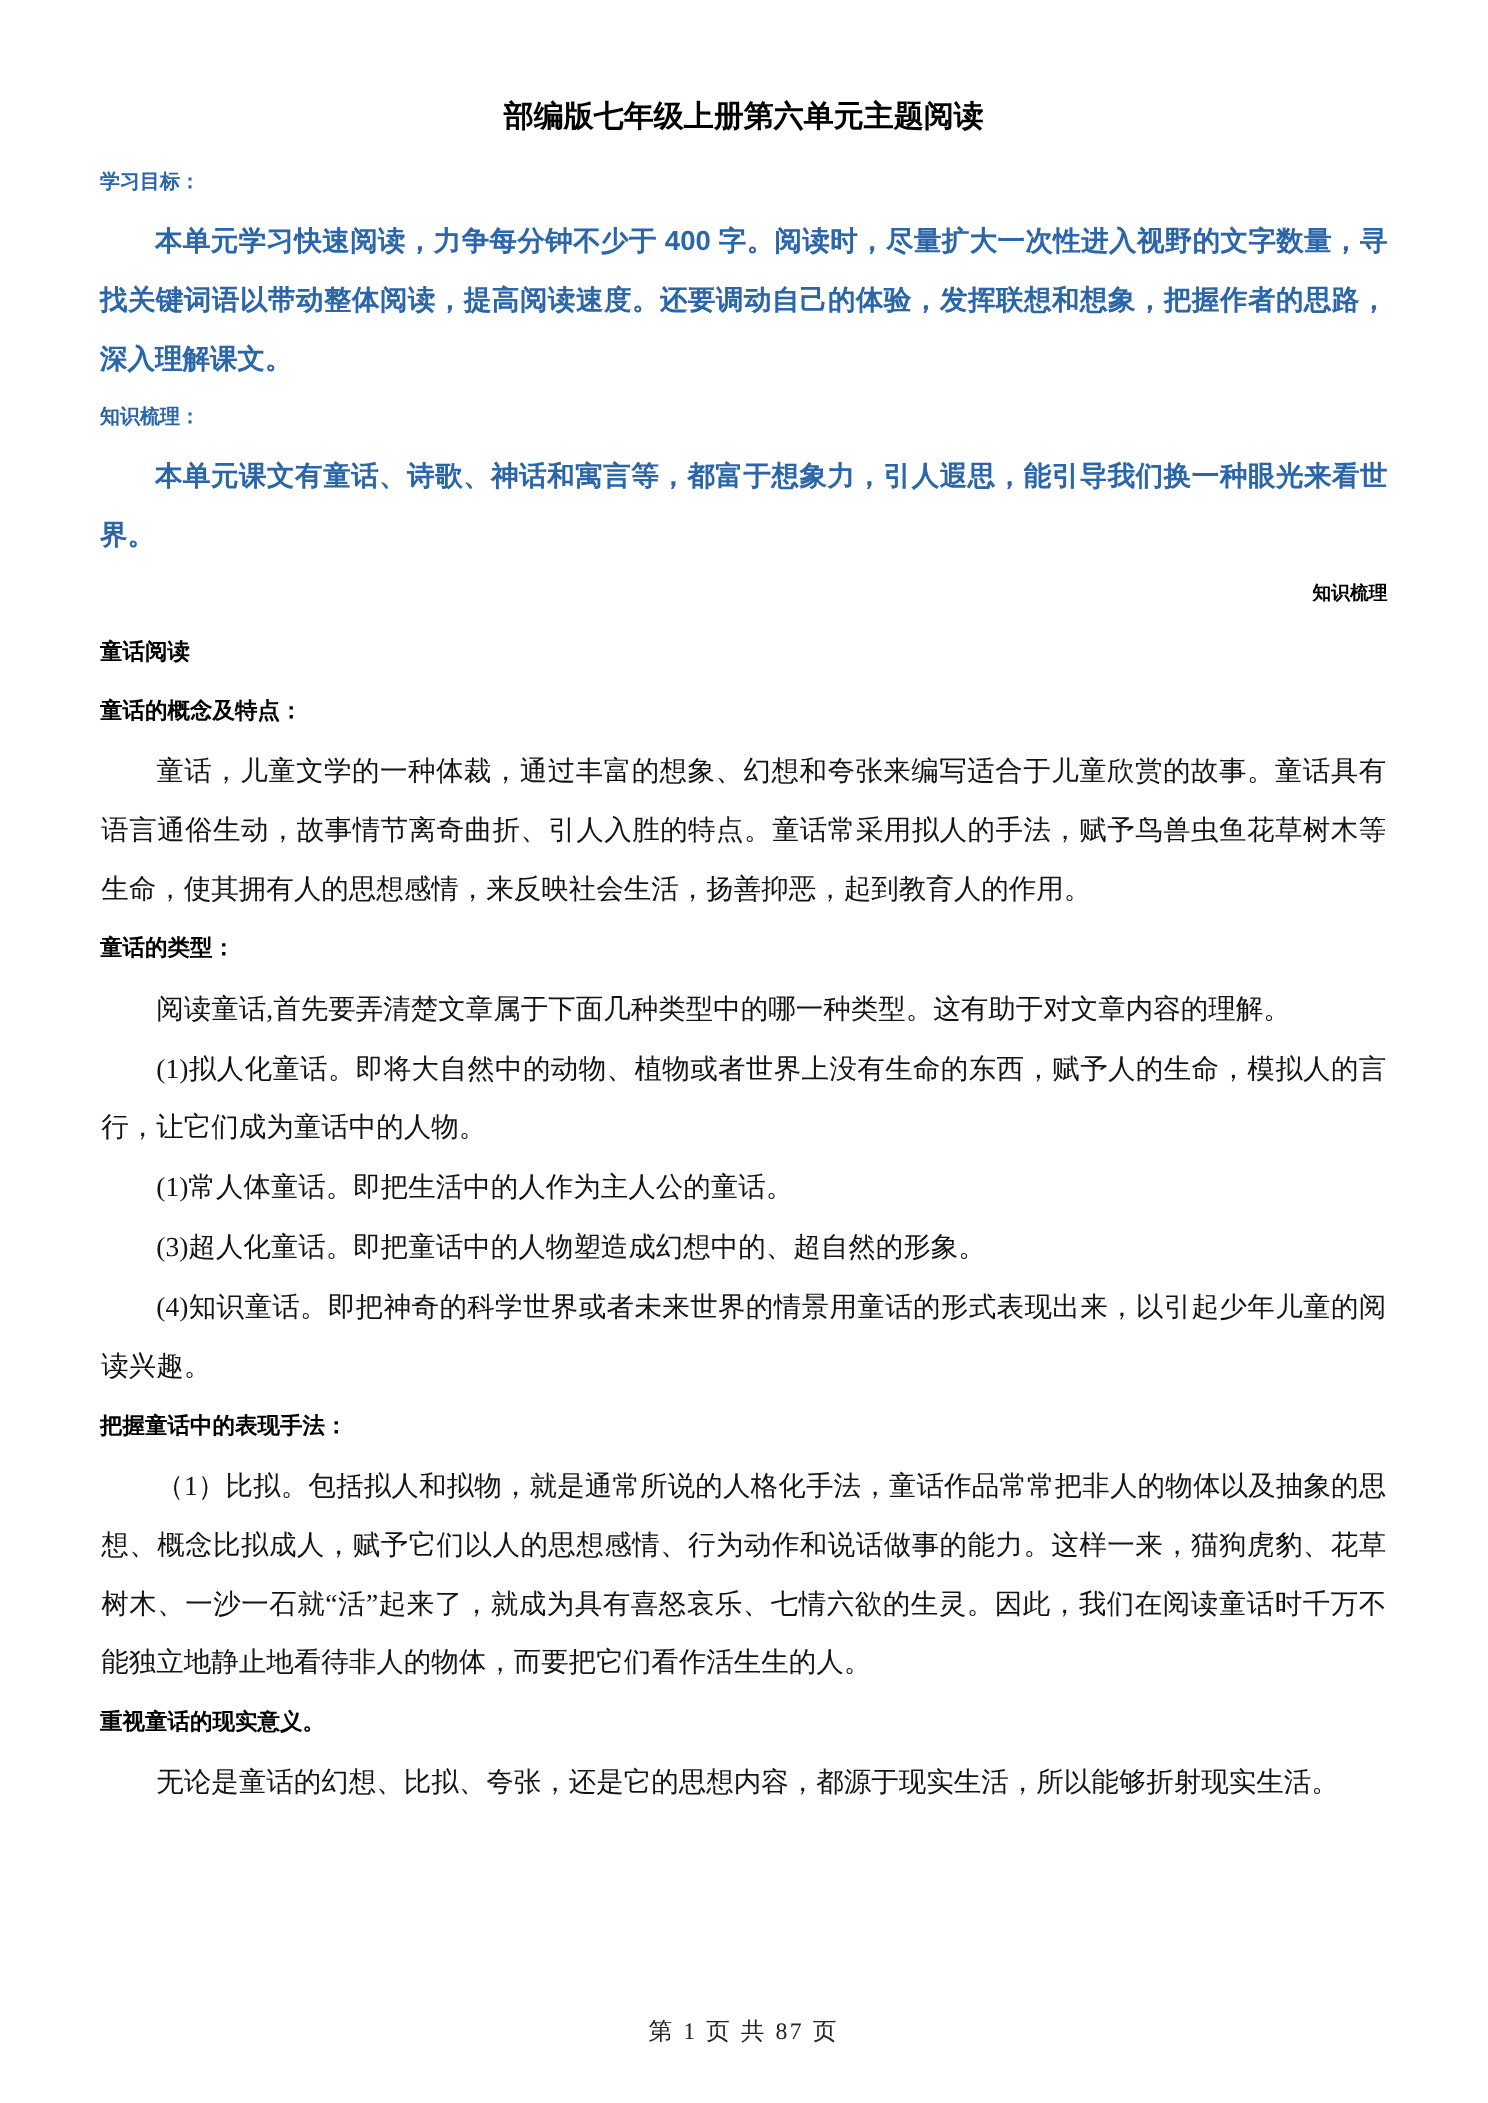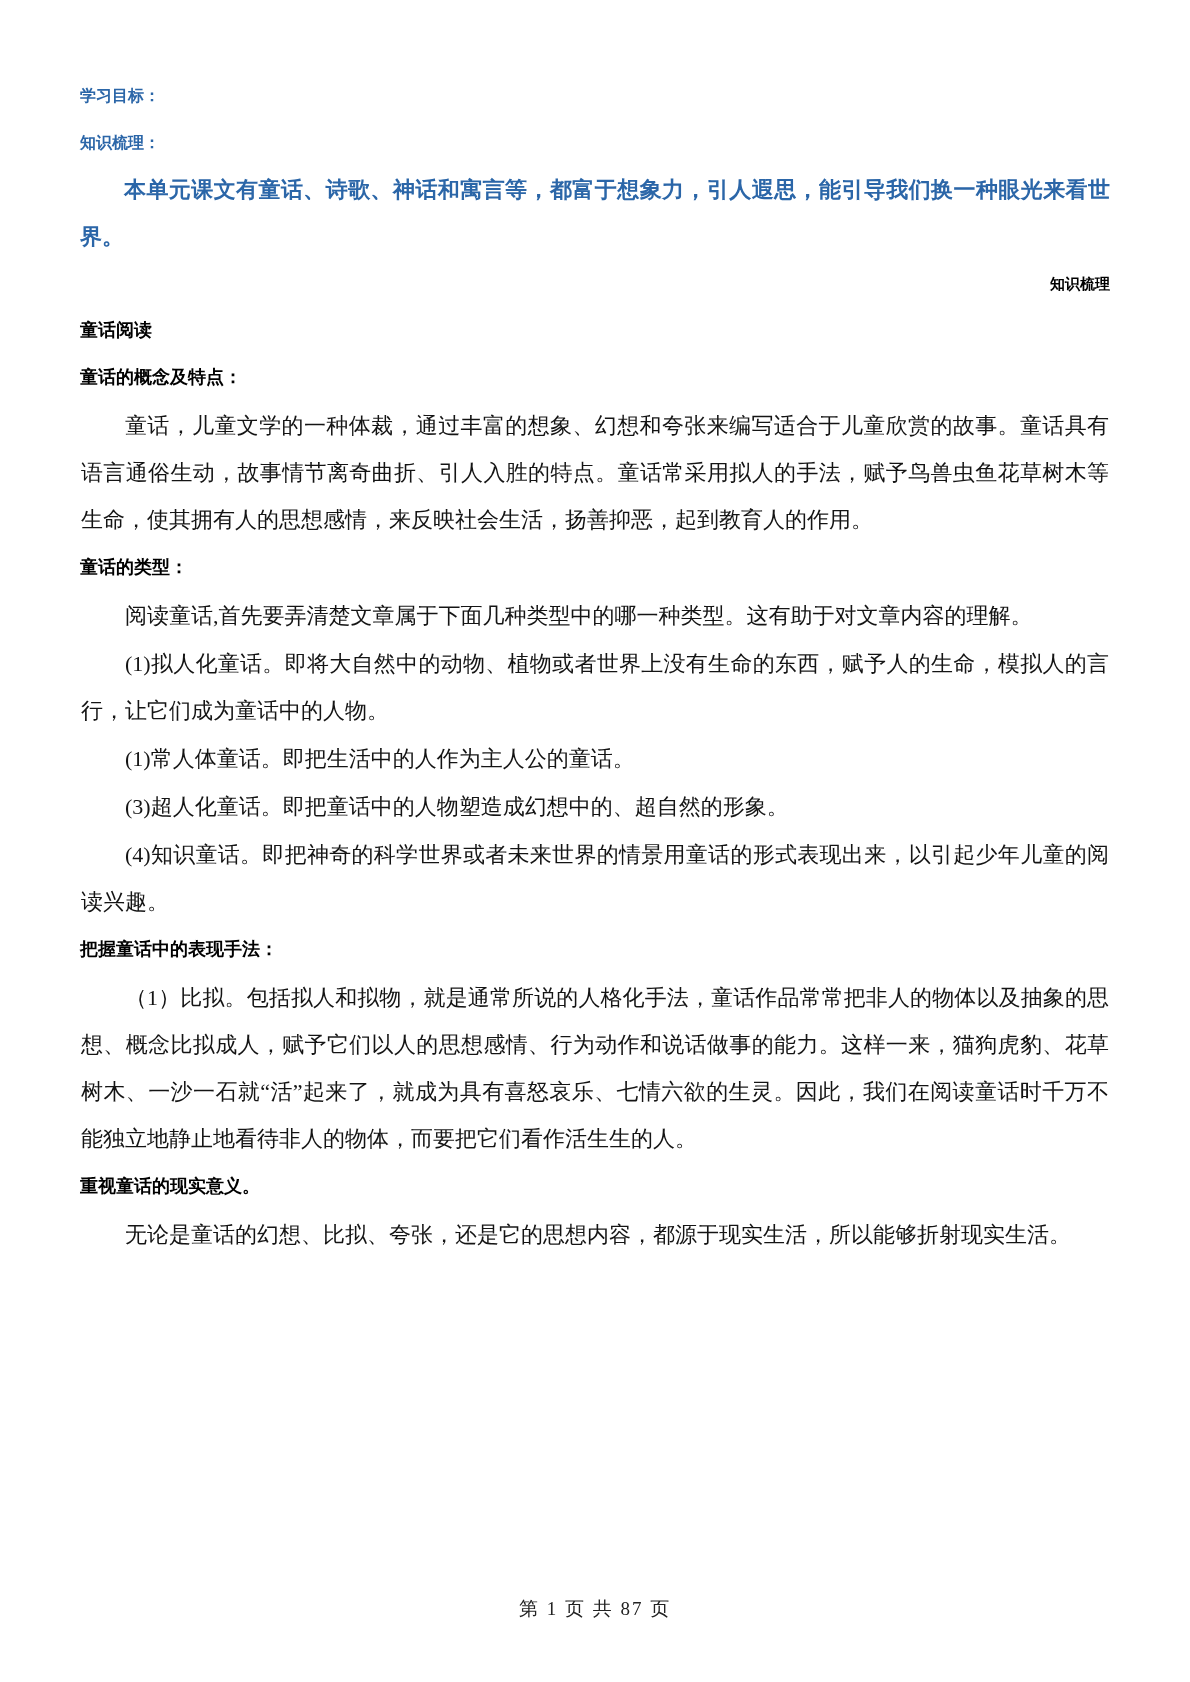--- a/index.html
+++ b/index.html
@@ -65,36 +65,38 @@
     font-size: 22px;
     line-height: 47px;
     text-indent: 2em;
     text-align: justify;
     margin: 1px;
     color: #141414;
   }
   .footer {
     position: absolute;
     left: 0;
-    bottom: 60px;
+    bottom: 44px;
     width: 100%;
     text-align: center;
     font-family: "Liberation Serif", "DejaVu Serif", serif;
     font-size: 19px;
     color: #222222;
     letter-spacing: 2px;
   }
 </style>
 </head>
 <body>
 
 <div class="page">
 
+  <h1 class="doc-title">部编版七年级上册第六单元主题阅读</h1>
 
   <div class="blue-heading">学习目标：</div>
+  <p class="blue-paragraph">本单元学习快速阅读，力争每分钟不少于 400 字。阅读时，尽量扩大一次性进入视野的文字数量，寻找关键词语以带动整体阅读，提高阅读速度。还要调动自己的体验，发挥联想和想象，把握作者的思路，深入理解课文。</p>
   <div class="blue-heading">知识梳理：</div>
   <p class="blue-paragraph">本单元课文有童话、诗歌、神话和寓言等，都富于想象力，引人遐思，能引导我们换一种眼光来看世界。</p>
 
   <h2 class="center-heading">知识梳理</h2>
 
   <div class="heading">童话阅读</div>
   <div class="heading">童话的概念及特点：</div>
   <p class="paragraph">童话，儿童文学的一种体裁，通过丰富的想象、幻想和夸张来编写适合于儿童欣赏的故事。童话具有语言通俗生动，故事情节离奇曲折、引人入胜的特点。童话常采用拟人的手法，赋予鸟兽虫鱼花草树木等生命，使其拥有人的思想感情，来反映社会生活，扬善抑恶，起到教育人的作用。</p>
 
   <div class="heading">童话的类型：</div>

